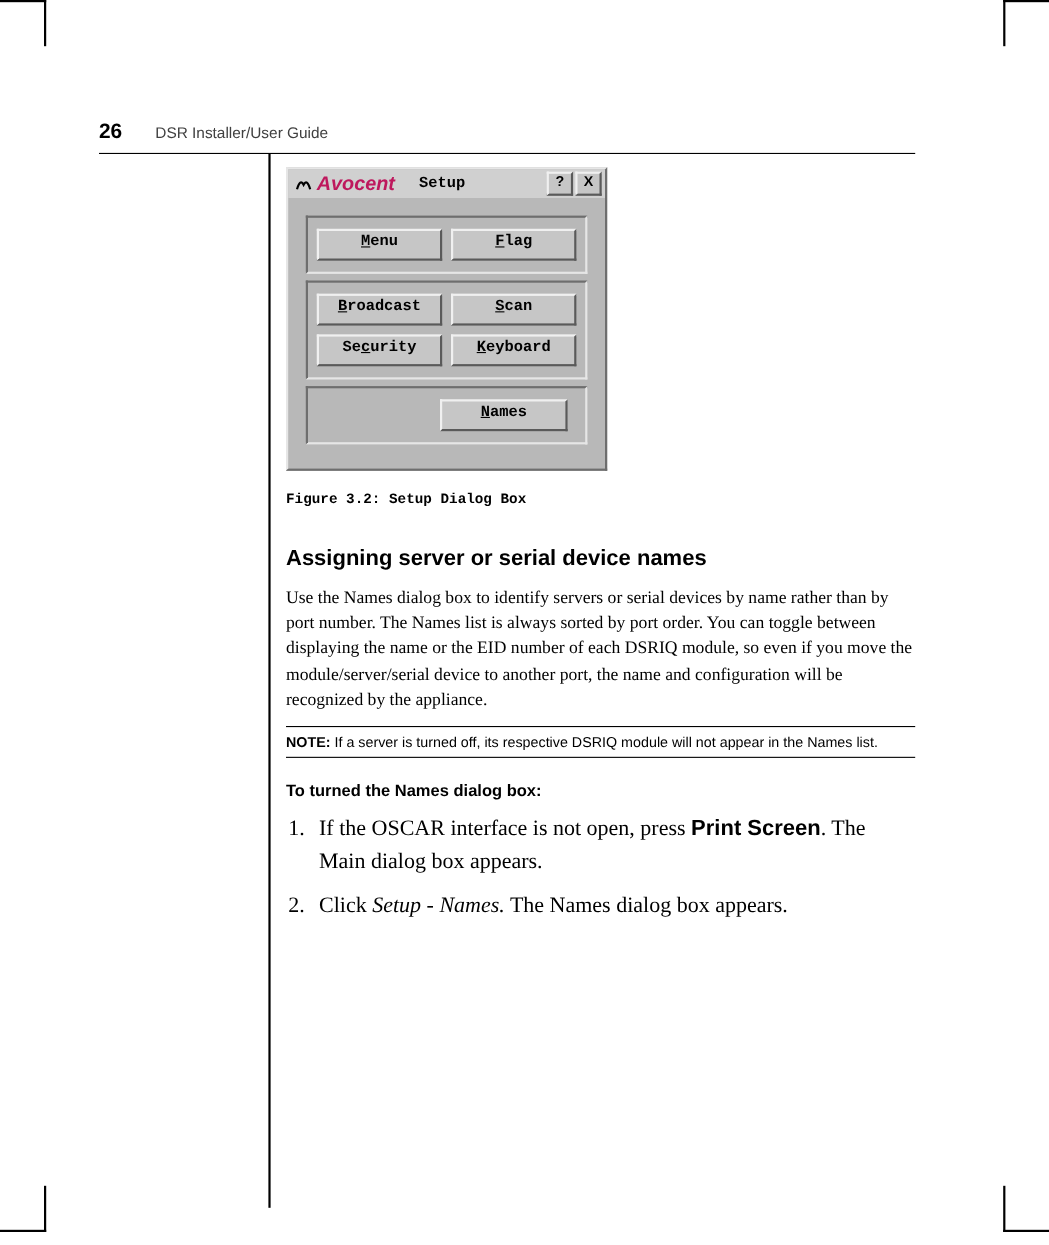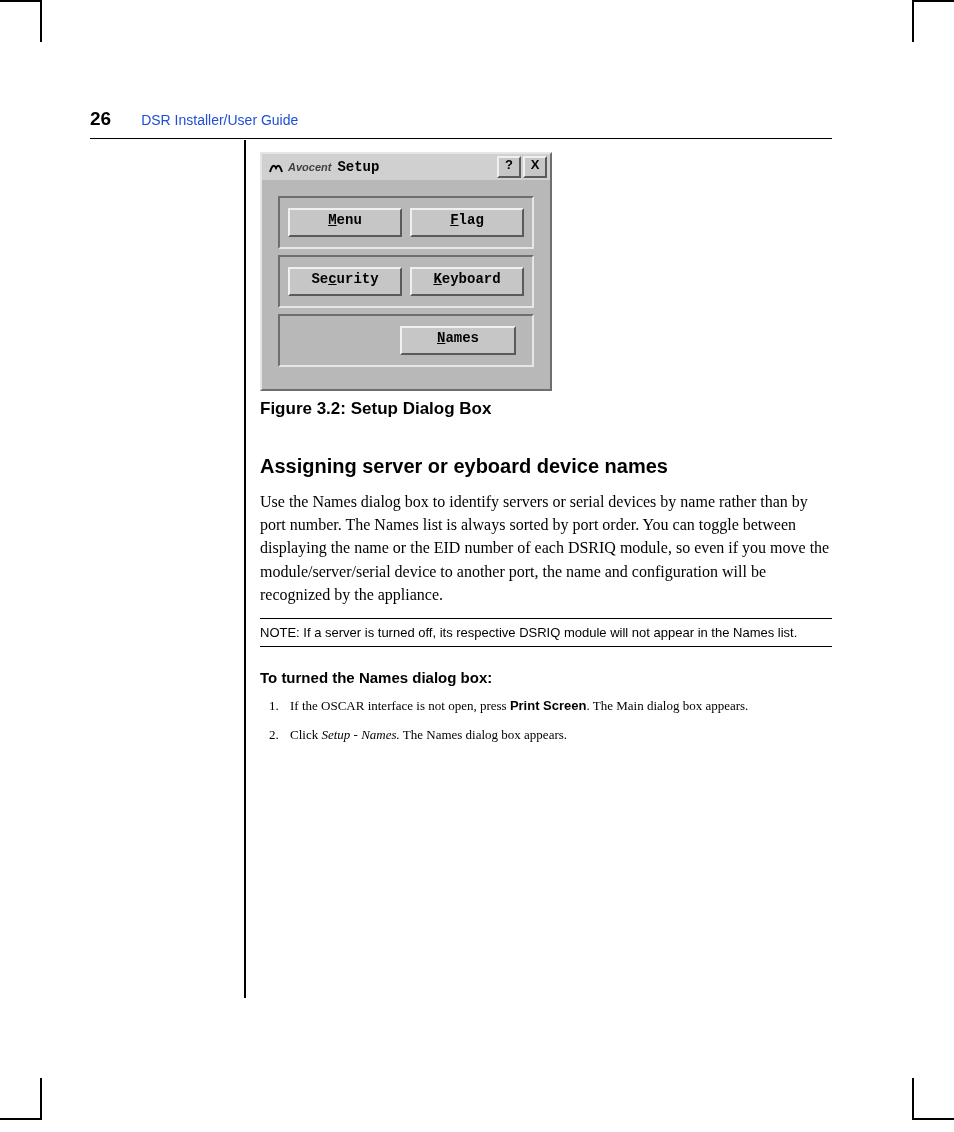--- a/index.html
+++ b/index.html
@@ -39,21 +39,21 @@
     align-items: baseline;
     font-family: Arial, Helvetica, sans-serif;
   }
   .page-number {
     font-weight: 900;
     font-size: 19px;
     margin-right: 30px;
   }
   .guide-title {
     font-size: 14px;
-    color: #1d4ed8;
+    color: #404040;
     margin-top: 44px;
   }
 
   .content {
     position: absolute;
     left: 244px;
     right: 122px;
     top: 140px;
     border-left: 2px solid #000;
     padding-left: 14px;
@@ -83,23 +83,23 @@
   }
   .brand-logo {
     display: inline-flex;
     align-items: center;
     margin-right: 4px;
   }
   .brand-text {
     font-family: Arial, Helvetica, sans-serif;
     font-style: italic;
     font-weight: bold;
-    color: #404040;
-    margin-right: 6px;
-    font-size: 11px;
+    color: #be185d;
+    margin-right: 22px;
+    font-size: 18px;
   }
   .title-spacer { flex: 1; }
   .winbtn {
     width: 20px;
     height: 18px;
     border: 2px solid #5a5a5a;
     border-top-color: #f0f0f0;
     border-left-color: #f0f0f0;
     background: #c6c6c6;
     margin-left: 2px;
@@ -137,55 +137,55 @@
     font-family: "Courier New", monospace;
     font-weight: bold;
     font-size: 14px;
     text-align: center;
     line-height: 21px;
     cursor: default;
   }
   .ibtn .ul { text-decoration: underline; }
 
   .figure-caption {
-    font-family: Liberation Sans, sans-serif;
-    font-weight: bold;
-    font-size: 17px;
-    margin-top: 8px;
+    font-family: Liberation Mono, monospace;
+    font-weight: bold;
+    font-size: 13px;
+    margin-top: 18px;
   }
   .h3 {
     font-family: Arial, Helvetica, sans-serif;
     font-weight: bold;
     font-size: 20px;
     margin-top: 36px;
   }
   .body-text {
     font-size: 16px;
     line-height: 1.45;
     margin-top: 12px;
   }
   .note-box {
     border-top: 1px solid #000;
     border-bottom: 1px solid #000;
     font-family: Arial, Helvetica, sans-serif;
     font-size: 13px;
     padding: 6px 0;
     margin-top: 12px;
   }
-  .note-label { font-weight: normal; }
+  .note-label { font-weight: bold; }
   .h4 {
     font-family: Arial, Helvetica, sans-serif;
     font-weight: bold;
     font-size: 15px;
     margin-top: 22px;
   }
   ol.steps {
     margin-top: 10px;
     padding-left: 22px;
-    font-size: 13px;
+    font-size: 20px;
     line-height: 1.5;
   }
   ol.steps li { padding-left: 8px; margin-bottom: 10px; }
   .kbd { font-family: Arial, Helvetica, sans-serif; font-weight: bold; }
   .ital { font-style: italic; }
 </style>
 </head>
 <body>
 
 <div class="sheet">
@@ -220,35 +220,39 @@
       </div>
       <div class="dialog-body">
         <div class="panel">
           <div class="btn-row">
             <div class="ibtn"><span class="ul">M</span>enu</div>
             <div class="ibtn"><span class="ul">F</span>lag</div>
           </div>
         </div>
         <div class="panel">
           <div class="btn-row">
+            <div class="ibtn"><span class="ul">B</span>roadcast</div>
+            <div class="ibtn"><span class="ul">S</span>can</div>
+          </div>
+          <div class="btn-row">
             <div class="ibtn">Se<span class="ul">c</span>urity</div>
             <div class="ibtn"><span class="ul">K</span>eyboard</div>
           </div>
         </div>
         <div class="panel">
           <div class="btn-row right">
             <div class="ibtn"><span class="ul">N</span>ames</div>
           </div>
         </div>
       </div>
     </div>
 
     <div class="figure-caption">Figure 3.2: Setup Dialog Box</div>
 
-    <div class="h3">Assigning server or eyboard device names</div>
+    <div class="h3">Assigning server or serial device names</div>
 
     <div class="body-text">Use the Names dialog box to identify servers or serial devices by name rather than by port number. The Names list is always sorted by port order. You can toggle between displaying the name or the EID number of each DSRIQ module, so even if you move the module/server/serial device to another port, the name and configuration will be recognized by the appliance.</div>
 
     <div class="note-box">
       <span class="note-label">NOTE:</span>
       <span>If a server is turned off, its respective DSRIQ module will not appear in the Names list.</span>
     </div>
 
     <div class="h4">To turned the Names dialog box:</div>
 

